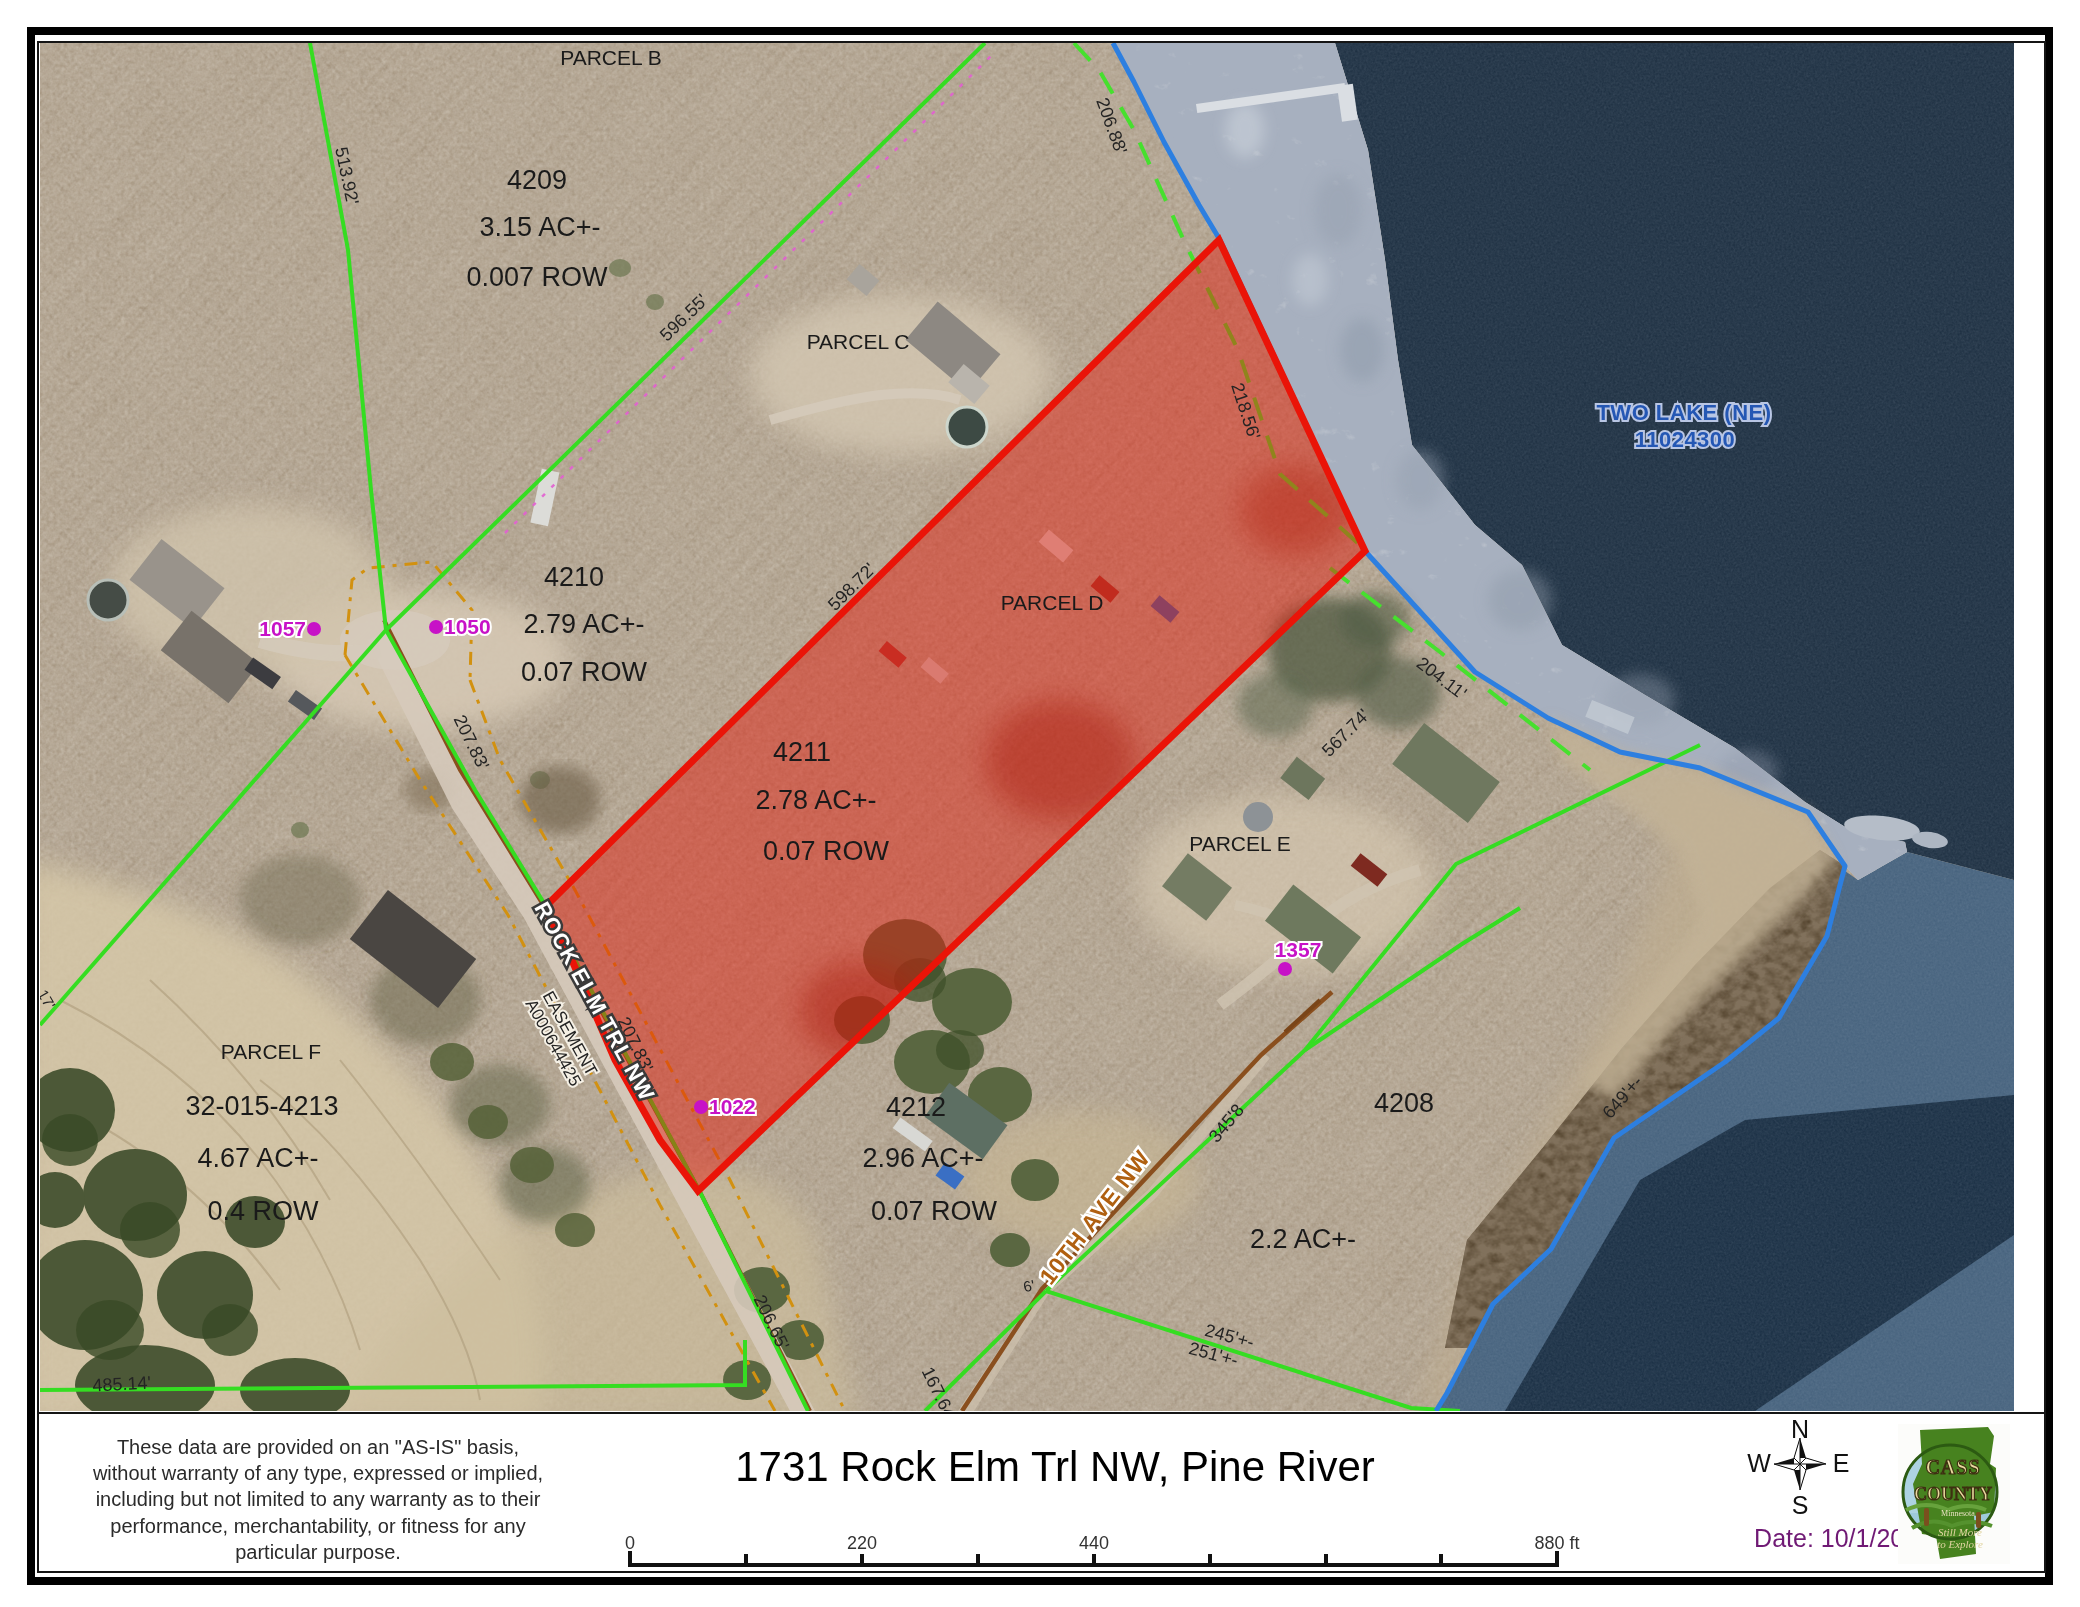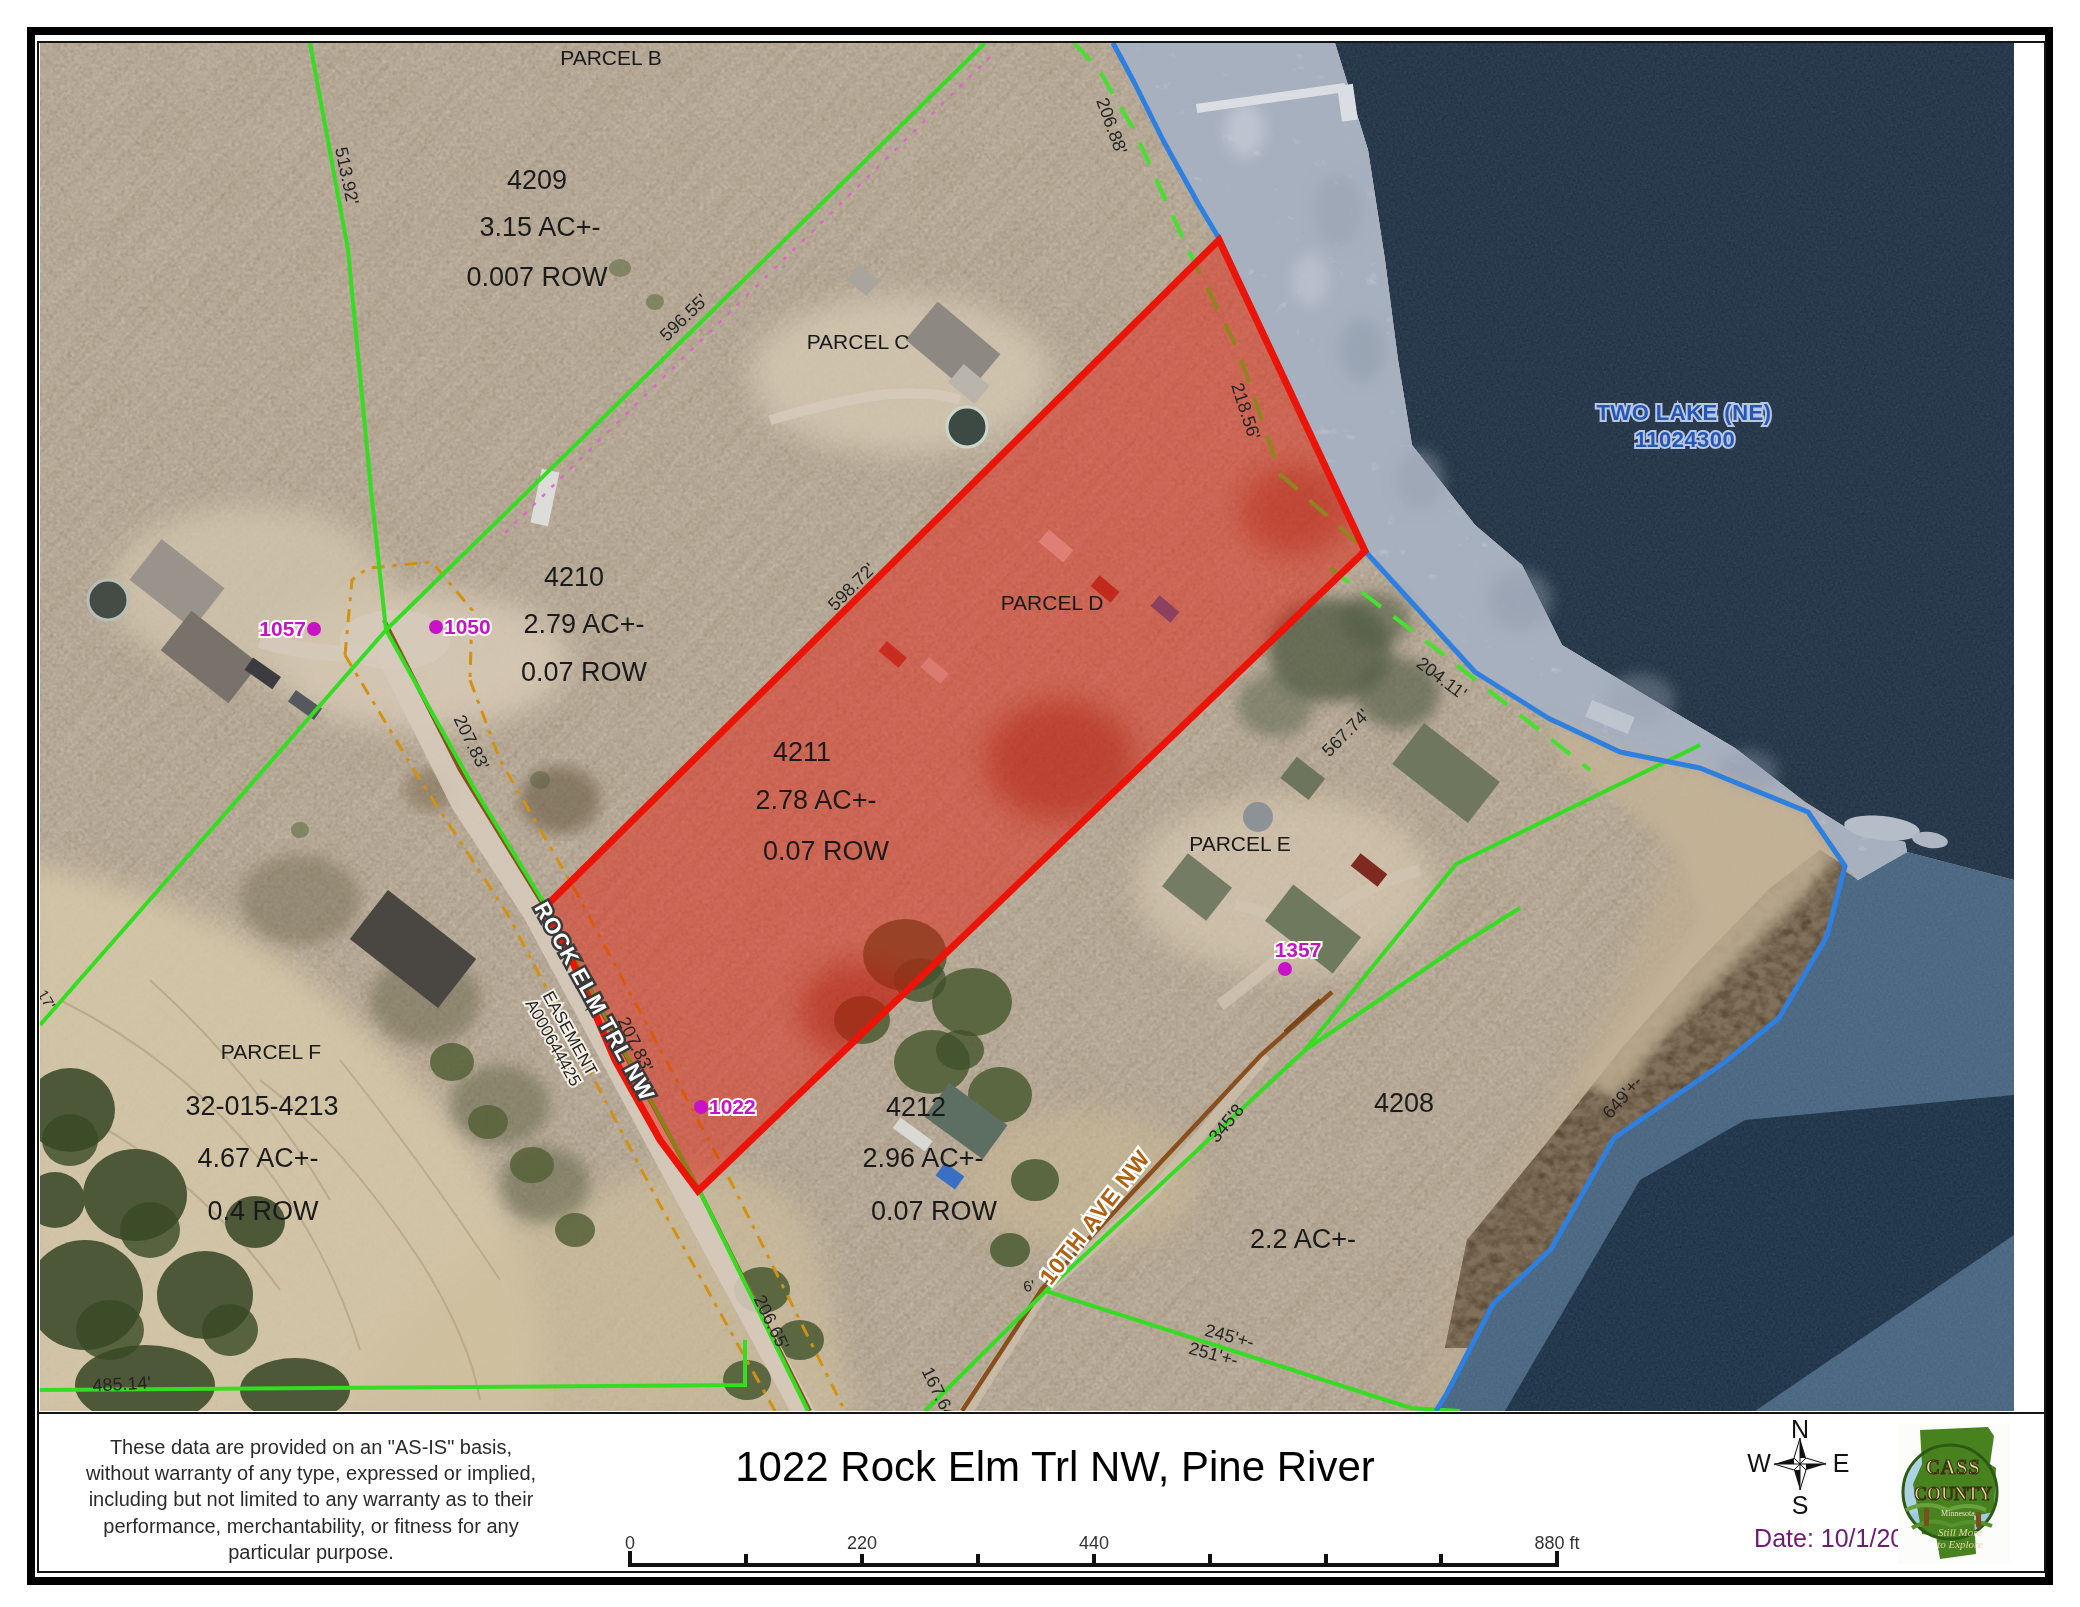--- a/index.html
+++ b/index.html
@@ -1,20 +1,20 @@
 <!DOCTYPE html>
 <html><head>
 <meta charset="utf-8">
 <style>
 html,body{margin:0;padding:0;background:#fff}
 .page{position:relative;width:2080px;height:1607px;background:#fff;font-family:"Liberation Sans",sans-serif;overflow:hidden}
 .frame{position:absolute;left:27px;top:27px;width:2026px;height:1558px;border:8px solid #000;box-sizing:border-box}
 .mapbox{position:absolute;left:37px;top:41px;width:2009px;height:1373px;border:2px solid #151515;box-sizing:border-box;background:#fff}
 .footbox{position:absolute;left:37px;top:1412px;width:2009px;height:161px;border:2px solid #151515;box-sizing:border-box;background:#fff}
-.disc{position:absolute;left:61px;top:1434px;width:500px;color:#2b2b2b;font-size:20px;line-height:26.2px;text-align:center}
+.disc{position:absolute;left:68px;top:1434px;width:500px;color:#2b2b2b;font-size:20px;line-height:26.2px;text-align:center}
 .title{position:absolute;left:700px;top:1443px;width:710px;text-align:center;color:#000;font-size:42px;white-space:nowrap}
 .subtitle{position:absolute;left:620px;top:1509px;width:870px;text-align:center;color:#333;font-size:16.5px;white-space:nowrap}
 .datetxt{position:absolute;left:1652px;top:1524px;width:280px;text-align:right;color:#701a75;font-size:25px}
 </style>
 </head>
 <body>
 <div class="page">
 
 <div class="frame"></div>
 
@@ -381,21 +381,21 @@
         <text x="709" y="1114">1022</text>
 <circle cx="1285" cy="969" r="7" stroke="none"></circle>
         <text x="1298" y="957" text-anchor="middle">1357</text>
 </g>
 </svg>
 
 <div class="footbox"></div>
 
 <div class="disc">These data are provided on an "AS-IS" basis,<br>without warranty of any type, expressed or implied,<br>including but not limited to any warranty as to their<br>performance, merchantability, or fitness for any<br>particular purpose.</div>
 
-<div class="title">1022 Rock Elm Trl NW, Pine River</div>
+<div class="title">1731 Rock Elm Trl NW, Pine River</div>
 
 
 <div class="datetxt">Date: 10/1/2025</div>
 
 <svg style="position:absolute;left:610px;top:1525px" width="980" height="45" viewBox="0 0 980 45">
 <g stroke="#111" stroke-width="4" fill="none">
 <path d="M20,26 L20,40 L947,40 L947,26"></path>
 <path d="M136,29 L136,40 M252,29 L252,40 M368,29 L368,40 M484,29 L484,40 M600,29 L600,40 M716,29 L716,40 M831,29 L831,40"></path>
 </g>
 <g fill="#333" font-size="18px" font-family="Liberation Sans,sans-serif">

